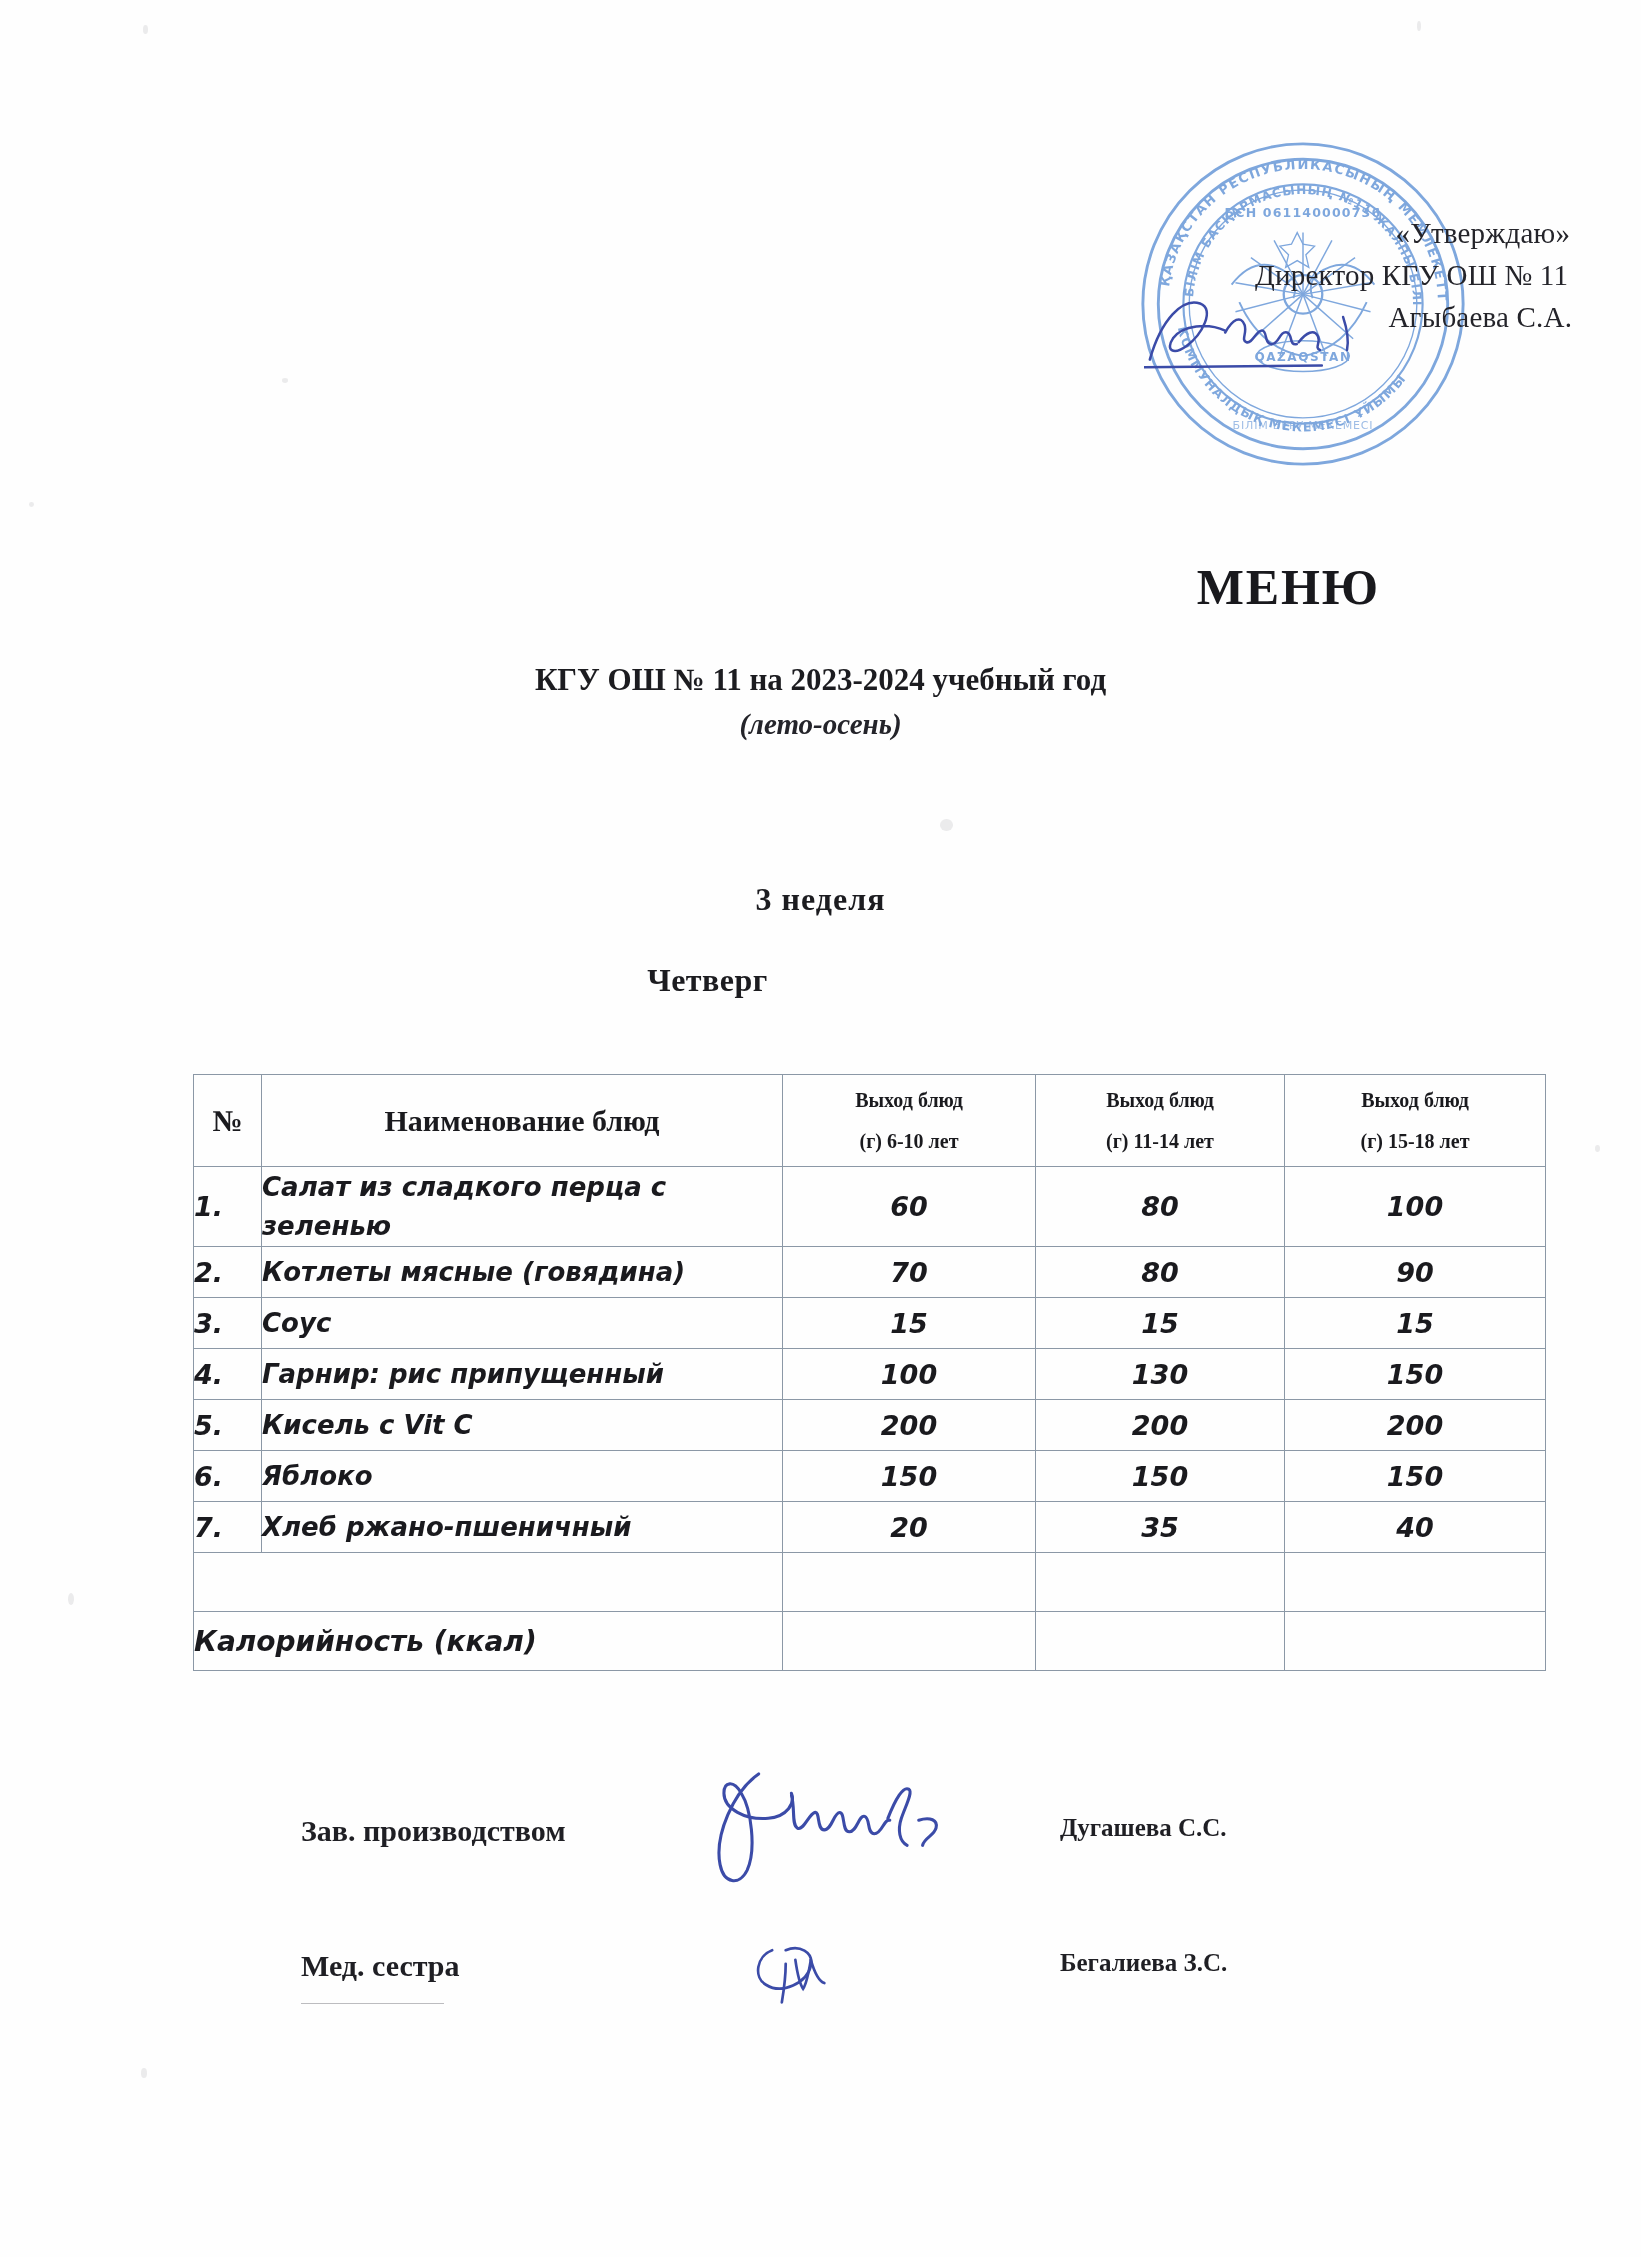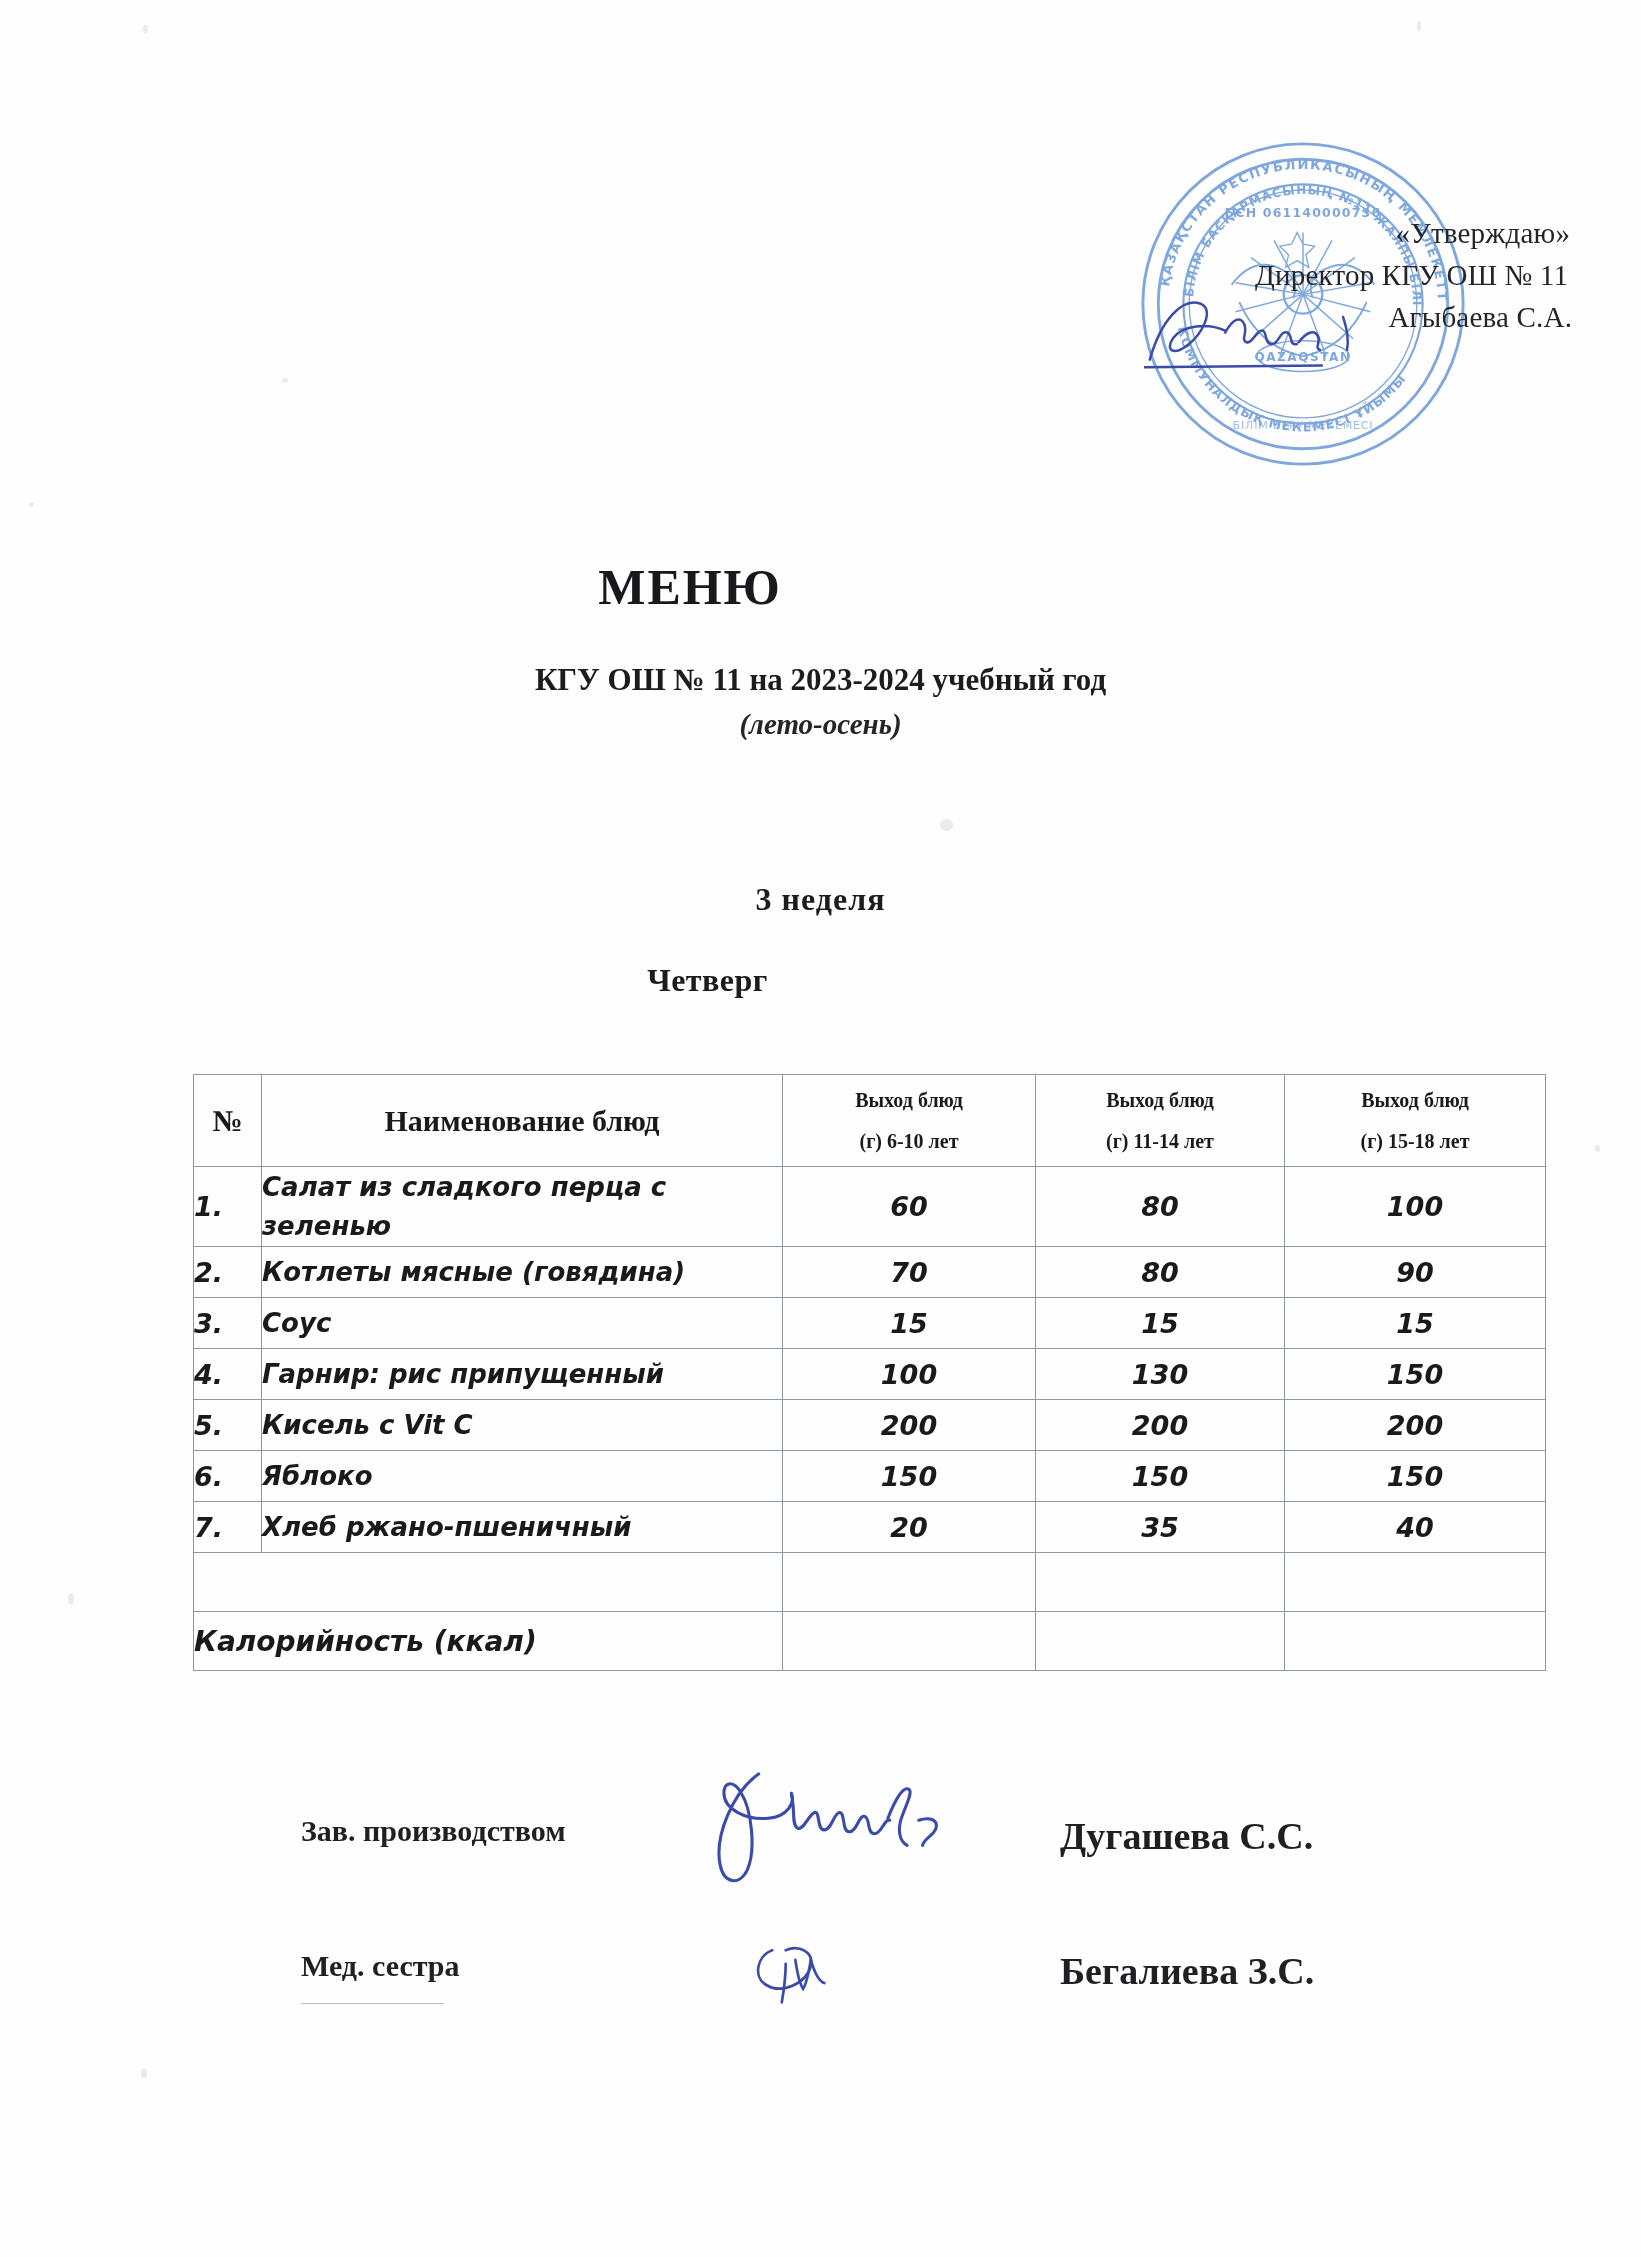--- a/index.html
+++ b/index.html
@@ -77,21 +77,21 @@
     z-index: 6;
   }
   #director-signature svg { display:block; width:100%; height:100%; }
 
   
   #doc-title {
     position: absolute;
     top: 558px;
     left: 0;
     width: 1380px;
-    text-align: center;
+    text-align: right;
     font-size: 50px;
     font-weight: bold;
     letter-spacing: 1.9px;
     color: #19191d;
   }
   #subtitle-block {
     position: absolute;
     top: 657px;
     left: 0;
     width: 1641px;
@@ -214,21 +214,21 @@
     left: 301px;
     top: 37px;
     font-size: 30px;
     color: #1f1f24;
     white-space: nowrap;
   }
   .sign-name {
     position: absolute;
     left: 1060px;
     top: 37px;
-    font-size: 38px;
+    font-size: 25px;
     color: #1f1f24;
     white-space: nowrap;
   }
   .sign-ink {
     position: absolute;
     left: 695px;
     top: -13.5px;
     width: 270px;
     height: 126px;
   }

